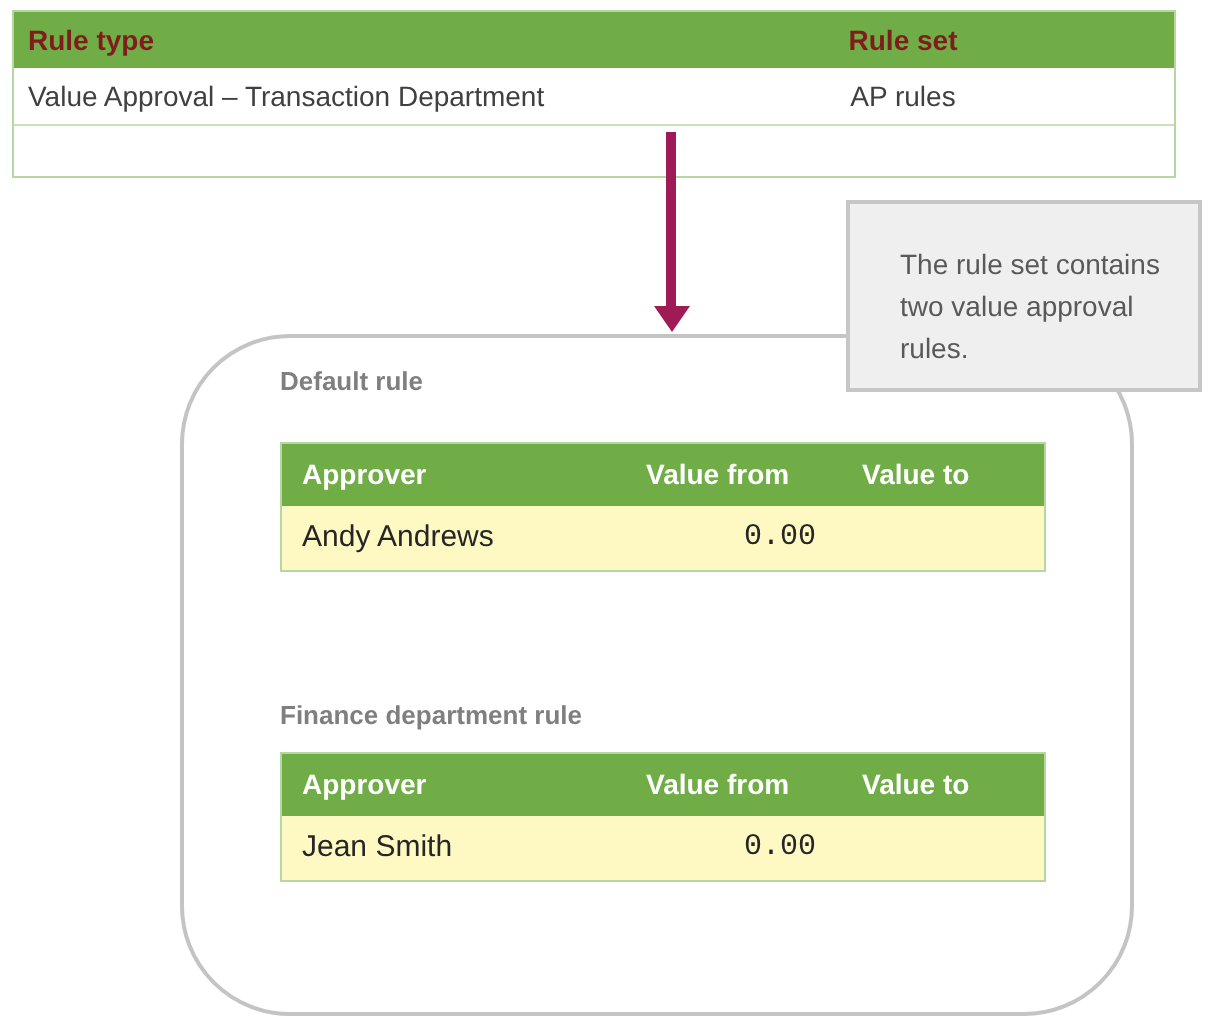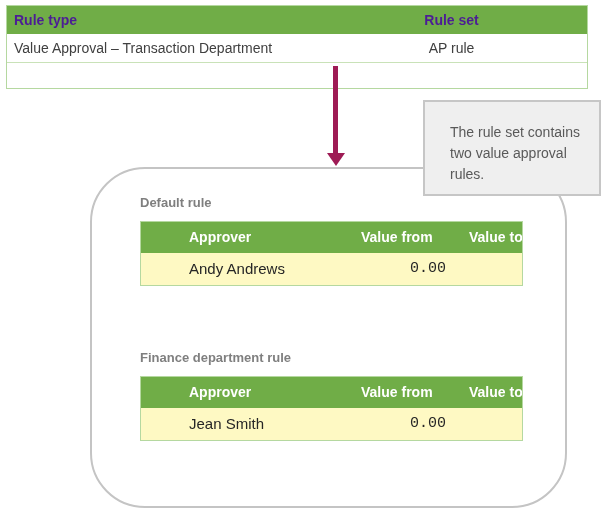--- a/index.html
+++ b/index.html
@@ -22,21 +22,21 @@
     left: 6px;
     top: 5px;
     width: 582px;
     border: 1px solid #b5d8a0;
     box-sizing: border-box;
     background: #ffffff;
   }
   .tt-row { display: flex; }
   .tt-header {
     background: #70ad47;
-    color: #4c1d95;
+    color: #7f1d1d;
     font-weight: bold;
     font-size: 14px;
     height: 28px;
     line-height: 28px;
   }
   .tt-data {
     height: 28px;
     line-height: 28px;
     font-size: 14px;
     color: #404040;
@@ -99,21 +99,21 @@
 
   
   .rule-label {
     position: absolute;
     left: 140px;
     font-size: 13px;
     font-weight: bold;
     color: #7f7f7f;
     white-space: nowrap;
   }
-  .rl-1 { top: 195px; }
+  .rl-1 { top: 183px; }
   .rl-2 { top: 350px; }
 
   .rule-table {
     position: absolute;
     left: 140px;
     width: 383px;
     border: 1px solid #b5d8a0;
     box-sizing: border-box;
     background: #ffffff;
   }
@@ -130,38 +130,38 @@
     line-height: 31px;
   }
   .rt-data {
     height: 32px;
     line-height: 32px;
     font-size: 15px;
     color: #262626;
     background: #fef9c3;
   }
   .rt-cell { box-sizing: border-box; white-space: nowrap; overflow: hidden; }
-  .col-approver { width: 172px; flex: 0 0 172px; padding-left: 10px; text-align: left; margin-left: 38px; }
+  .col-approver { width: 172px; flex: 0 0 172px; padding-left: 10px; text-align: left; }
   .col-from    { width: 108px; flex: 0 0 108px; padding-left: 10px; text-align: left; }
   .col-to      { flex: 1; padding-left: 10px; text-align: left; }
   .rt-data .col-from { text-align: right; padding-right: 13px; padding-left: 0; font-family: Liberation Mono, monospace; }
 </style>
 </head>
 <body>
 
 <div class="stage">
 
   <div class="top-table">
     <div class="tt-row tt-header">
       <div class="tt-cell tt-c1">Rule type</div>
       <div class="tt-cell tt-c2">Rule set</div>
     </div>
     <div class="tt-row tt-data">
       <div class="tt-cell tt-c1">Value Approval – Transaction Department</div>
-      <div class="tt-cell tt-c2">AP rule</div>
+      <div class="tt-cell tt-c2">AP rules</div>
     </div>
     <div class="tt-row tt-empty">
       <div class="tt-cell tt-c1"></div>
       <div class="tt-cell tt-c2"></div>
     </div>
   </div>
 
   <div class="rounded-box"></div>
 
   <div class="arrow-shaft"></div>

